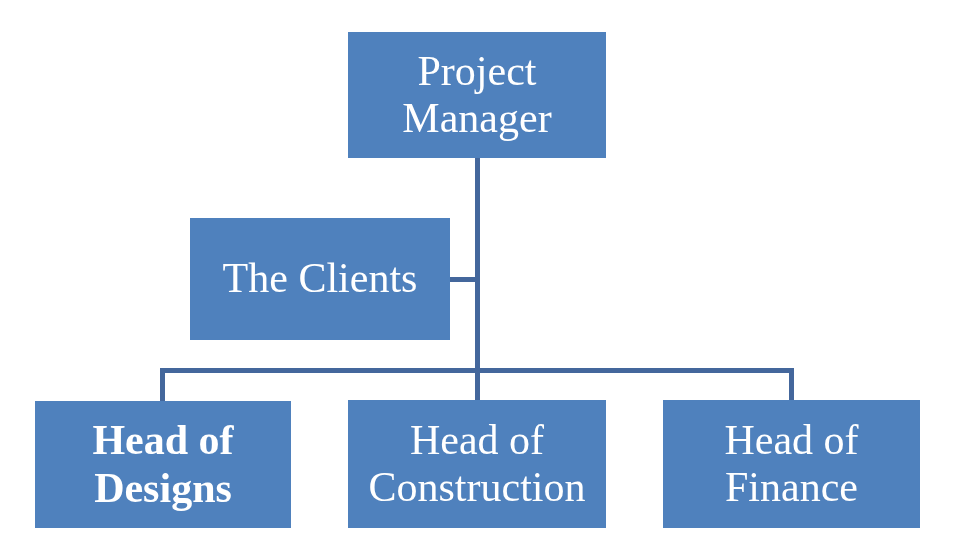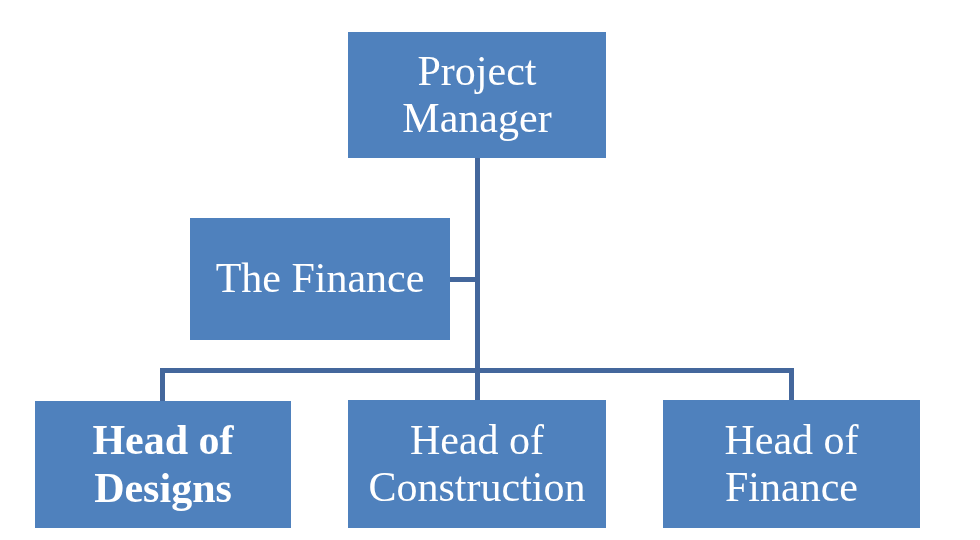--- a/index.html
+++ b/index.html
@@ -54,21 +54,21 @@
   <div class="connector" id="line-clients-stub"></div>
   <div class="connector" id="line-bus"></div>
   <div class="connector" id="line-drop-left"></div>
   <div class="connector" id="line-drop-right"></div>
 
   <div class="node" id="node-project-manager">
     <span>Project Manager</span>
   </div>
 
   <div class="node" id="node-the-clients">
-    <span>The Finance</span>
+    <span>The Clients</span>
   </div>
 
   <div class="node" id="node-head-of-designs">
     <span>Head of Designs</span>
   </div>
 
   <div class="node" id="node-head-of-construction">
     <span>Head of Construction</span>
   </div>
 

